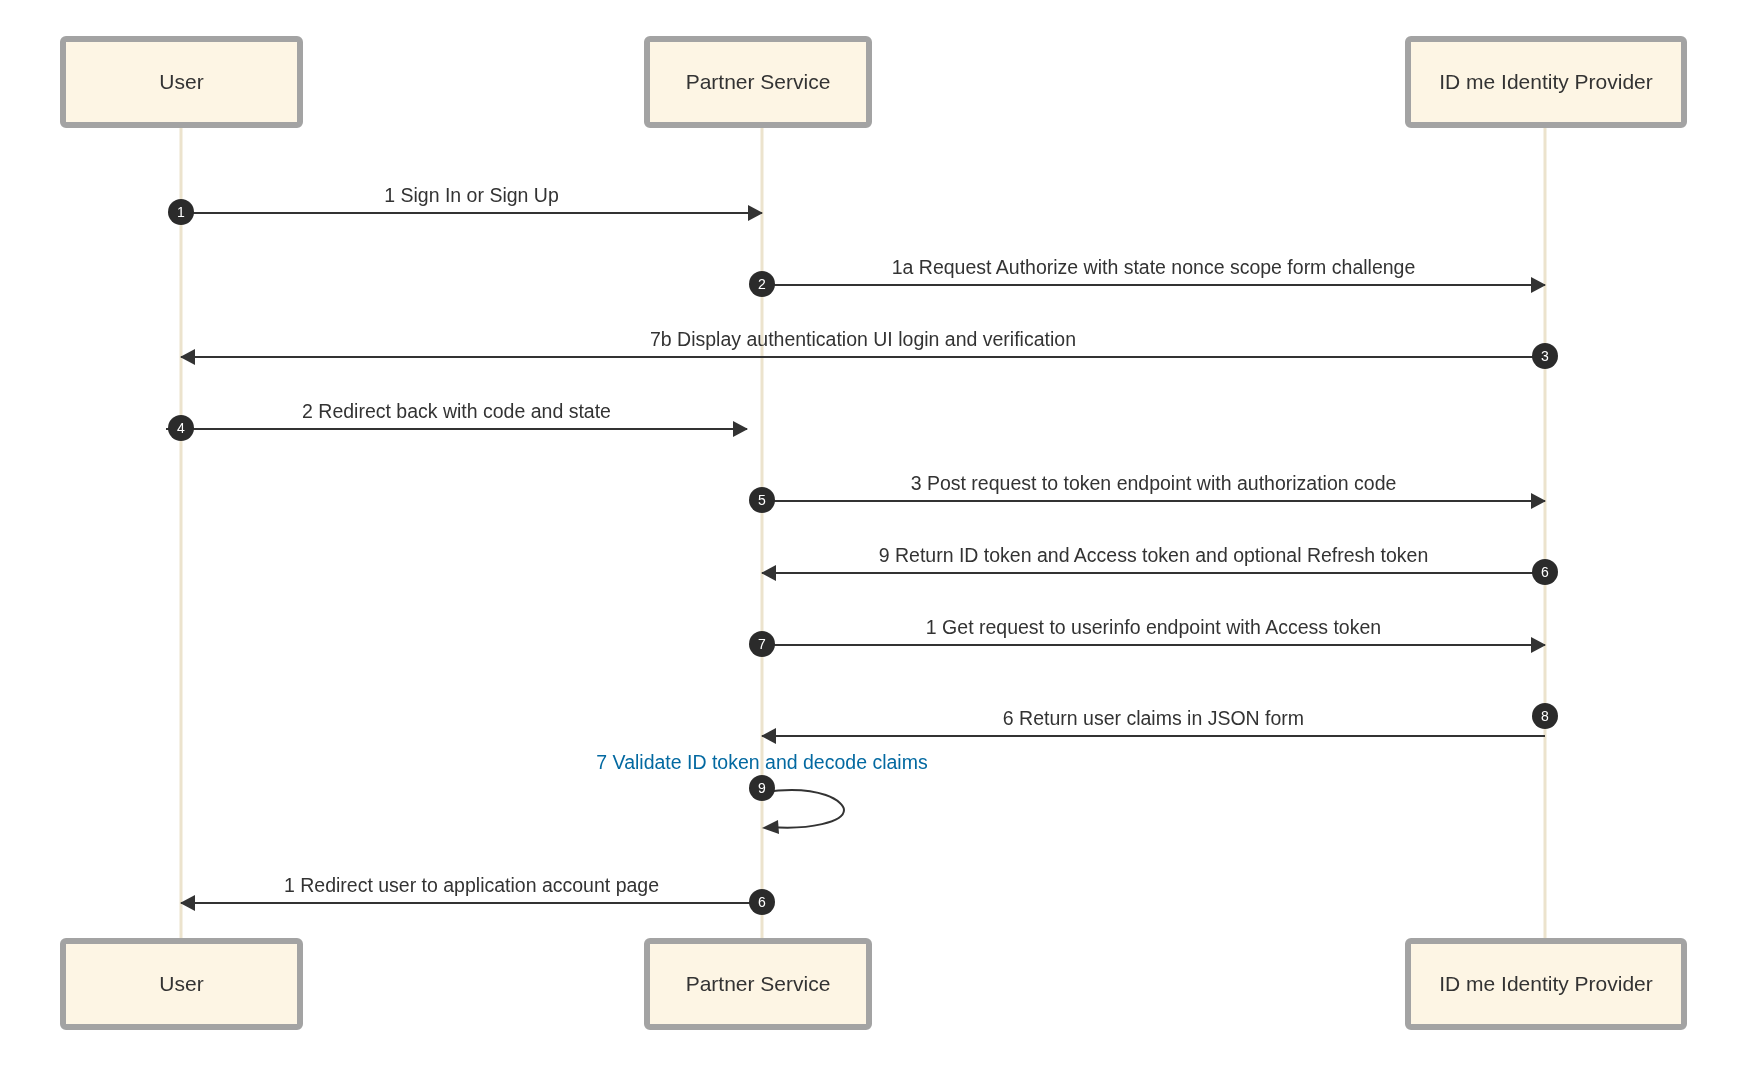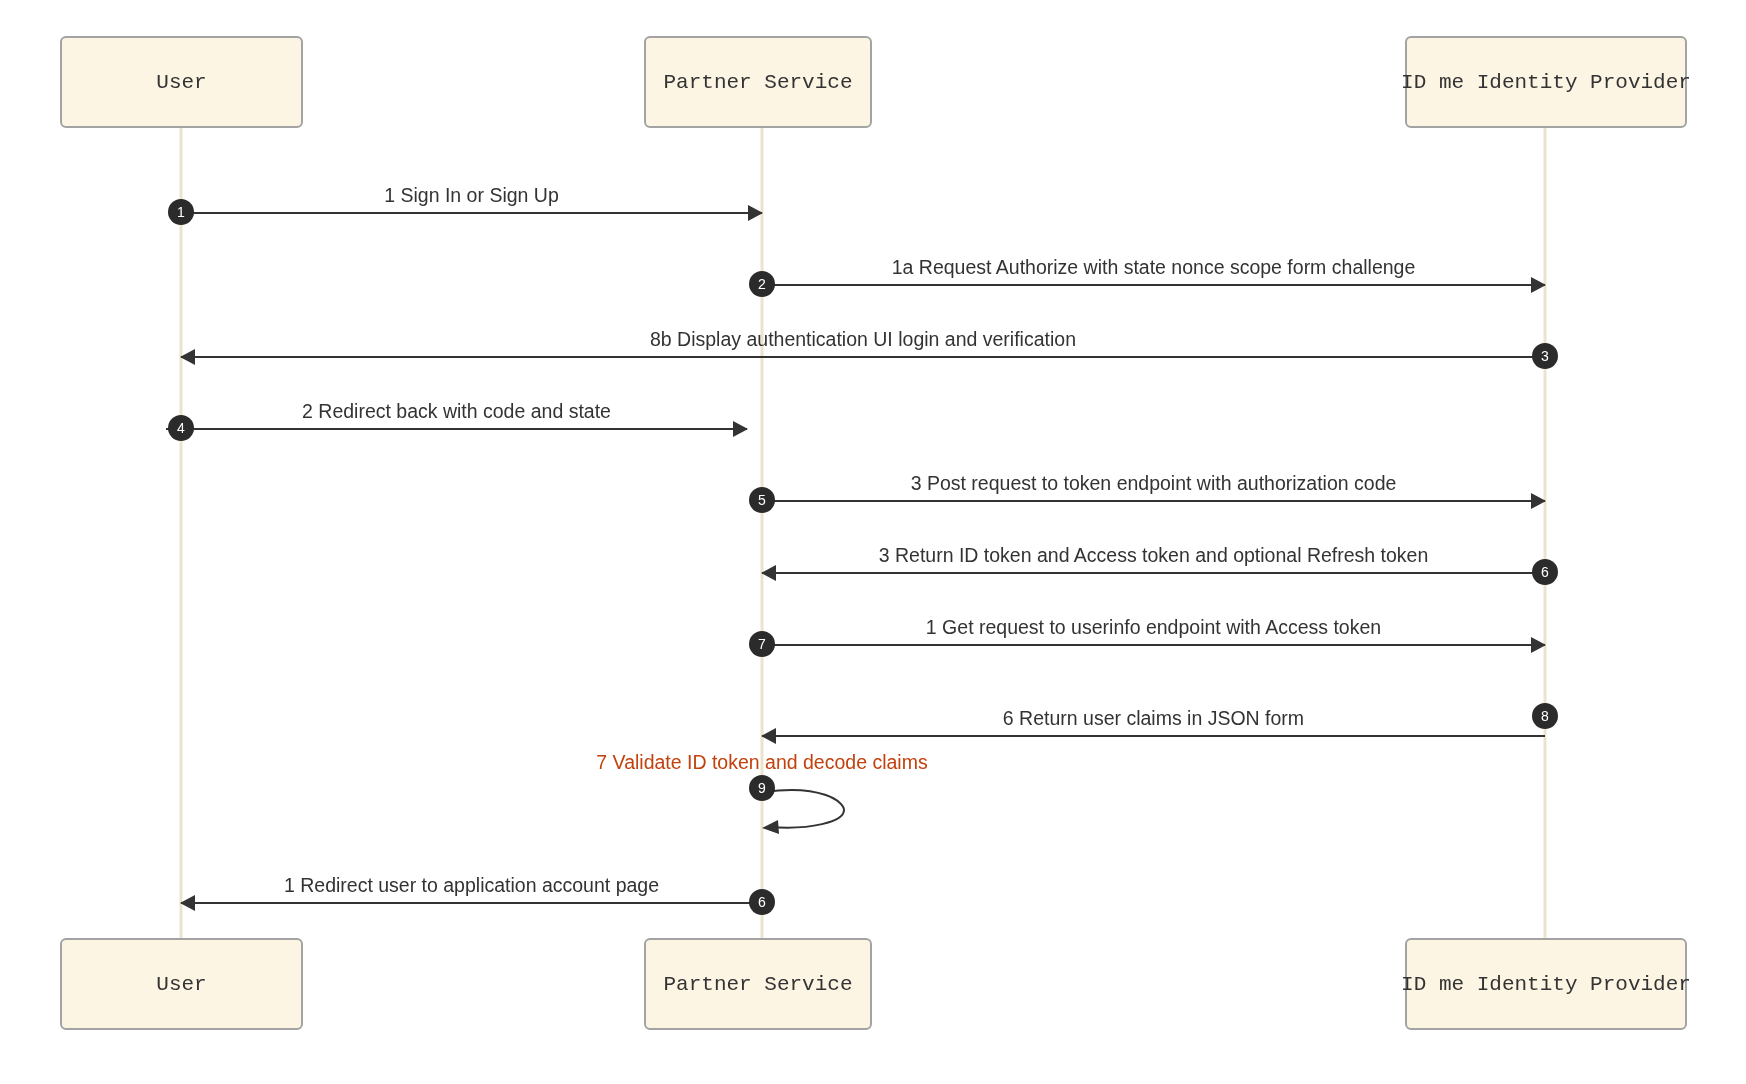--- a/index.html
+++ b/index.html
@@ -27,29 +27,29 @@
     top: 128px;
     height: 810px;
     transform: translateX(-1.5px);
   }
 
   
   .participant {
     position: absolute;
     box-sizing: border-box;
     background: #fdf5e4;
-    border: 2px solid #a3a3a3;
+    border: 6px solid #a3a3a3;
     border-radius: 6px;
     display: flex;
     align-items: center;
     justify-content: center;
     height: 92px;
     color: #333333;
     font-size: 21px;
-    font-family: Liberation Mono, monospace;
+    font-family: Liberation Sans, sans-serif;
     white-space: nowrap;
   }
   .participant.top { top: 36px; }
   .participant.bottom { top: 938px; }
 
   
   .message {
     position: absolute;
     height: 2px;
   }
@@ -112,21 +112,21 @@
   .self-message {
     position: absolute;
   }
   .self-message svg {
     display: block;
     overflow: visible;
   }
   .self-label {
     position: absolute;
     font-size: 19.5px;
-    color: #c2410c;
+    color: #0369a1;
     font-family: "Liberation Sans", sans-serif;
     white-space: nowrap;
     line-height: 1;
   }
 </style>
 </head>
 <body>
 
 <div id="diagram-root">
 
@@ -162,42 +162,42 @@
   <div class="seq-badge" style="left:181px; top:212px;">1</div>
 
   <div class="message" style="left:762px; width:783px; top:284px;">
     <div class="msg-label">1a Request Authorize with state nonce scope form challenge</div>
     <div class="msg-line"></div>
     <div class="arrowhead right"></div>
   </div>
   <div class="seq-badge" style="left:762px; top:284px;">2</div>
 
   <div class="message" style="left:181px; width:1364px; top:356px;">
-    <div class="msg-label">8b Display authentication UI login and verification</div>
+    <div class="msg-label">7b Display authentication UI login and verification</div>
     <div class="msg-line"></div>
     <div class="arrowhead left"></div>
   </div>
   <div class="seq-badge" style="left:1545px; top:356px;">3</div>
 
   <div class="message" style="left:166px; width:581px; top:428px;">
     <div class="msg-label">2 Redirect back with code and state</div>
     <div class="msg-line"></div>
     <div class="arrowhead right"></div>
   </div>
   <div class="seq-badge" style="left:181px; top:428px;">4</div>
 
   <div class="message" style="left:762px; width:783px; top:500px;">
     <div class="msg-label">3 Post request to token endpoint with authorization code</div>
     <div class="msg-line"></div>
     <div class="arrowhead right"></div>
   </div>
   <div class="seq-badge" style="left:762px; top:500px;">5</div>
 
   <div class="message" style="left:762px; width:783px; top:572px;">
-    <div class="msg-label">3 Return ID token and Access token and optional Refresh token</div>
+    <div class="msg-label">9 Return ID token and Access token and optional Refresh token</div>
     <div class="msg-line"></div>
     <div class="arrowhead left"></div>
   </div>
   <div class="seq-badge" style="left:1545px; top:572px;">6</div>
 
   <div class="message" style="left:762px; width:783px; top:644px;">
     <div class="msg-label">1 Get request to userinfo endpoint with Access token</div>
     <div class="msg-line"></div>
     <div class="arrowhead right"></div>
   </div>

